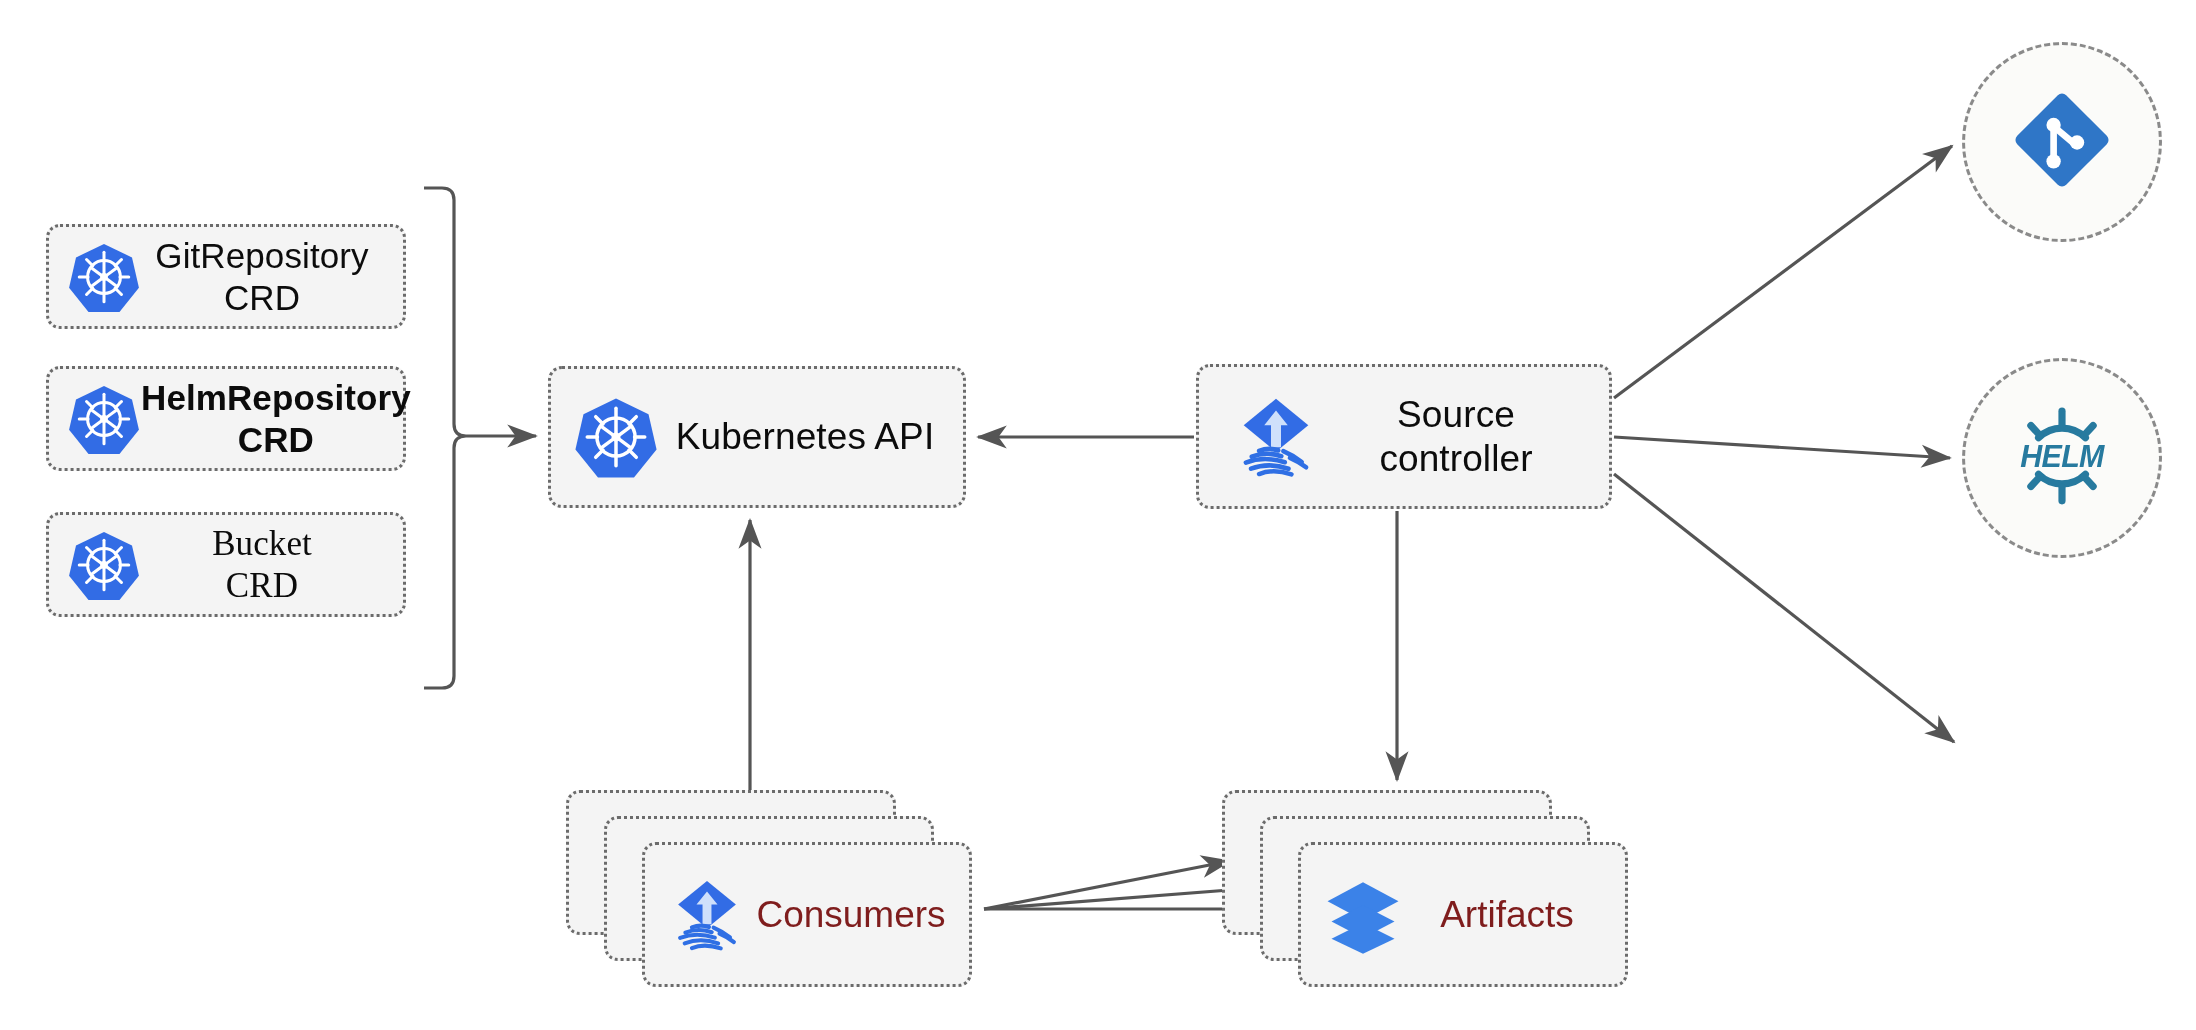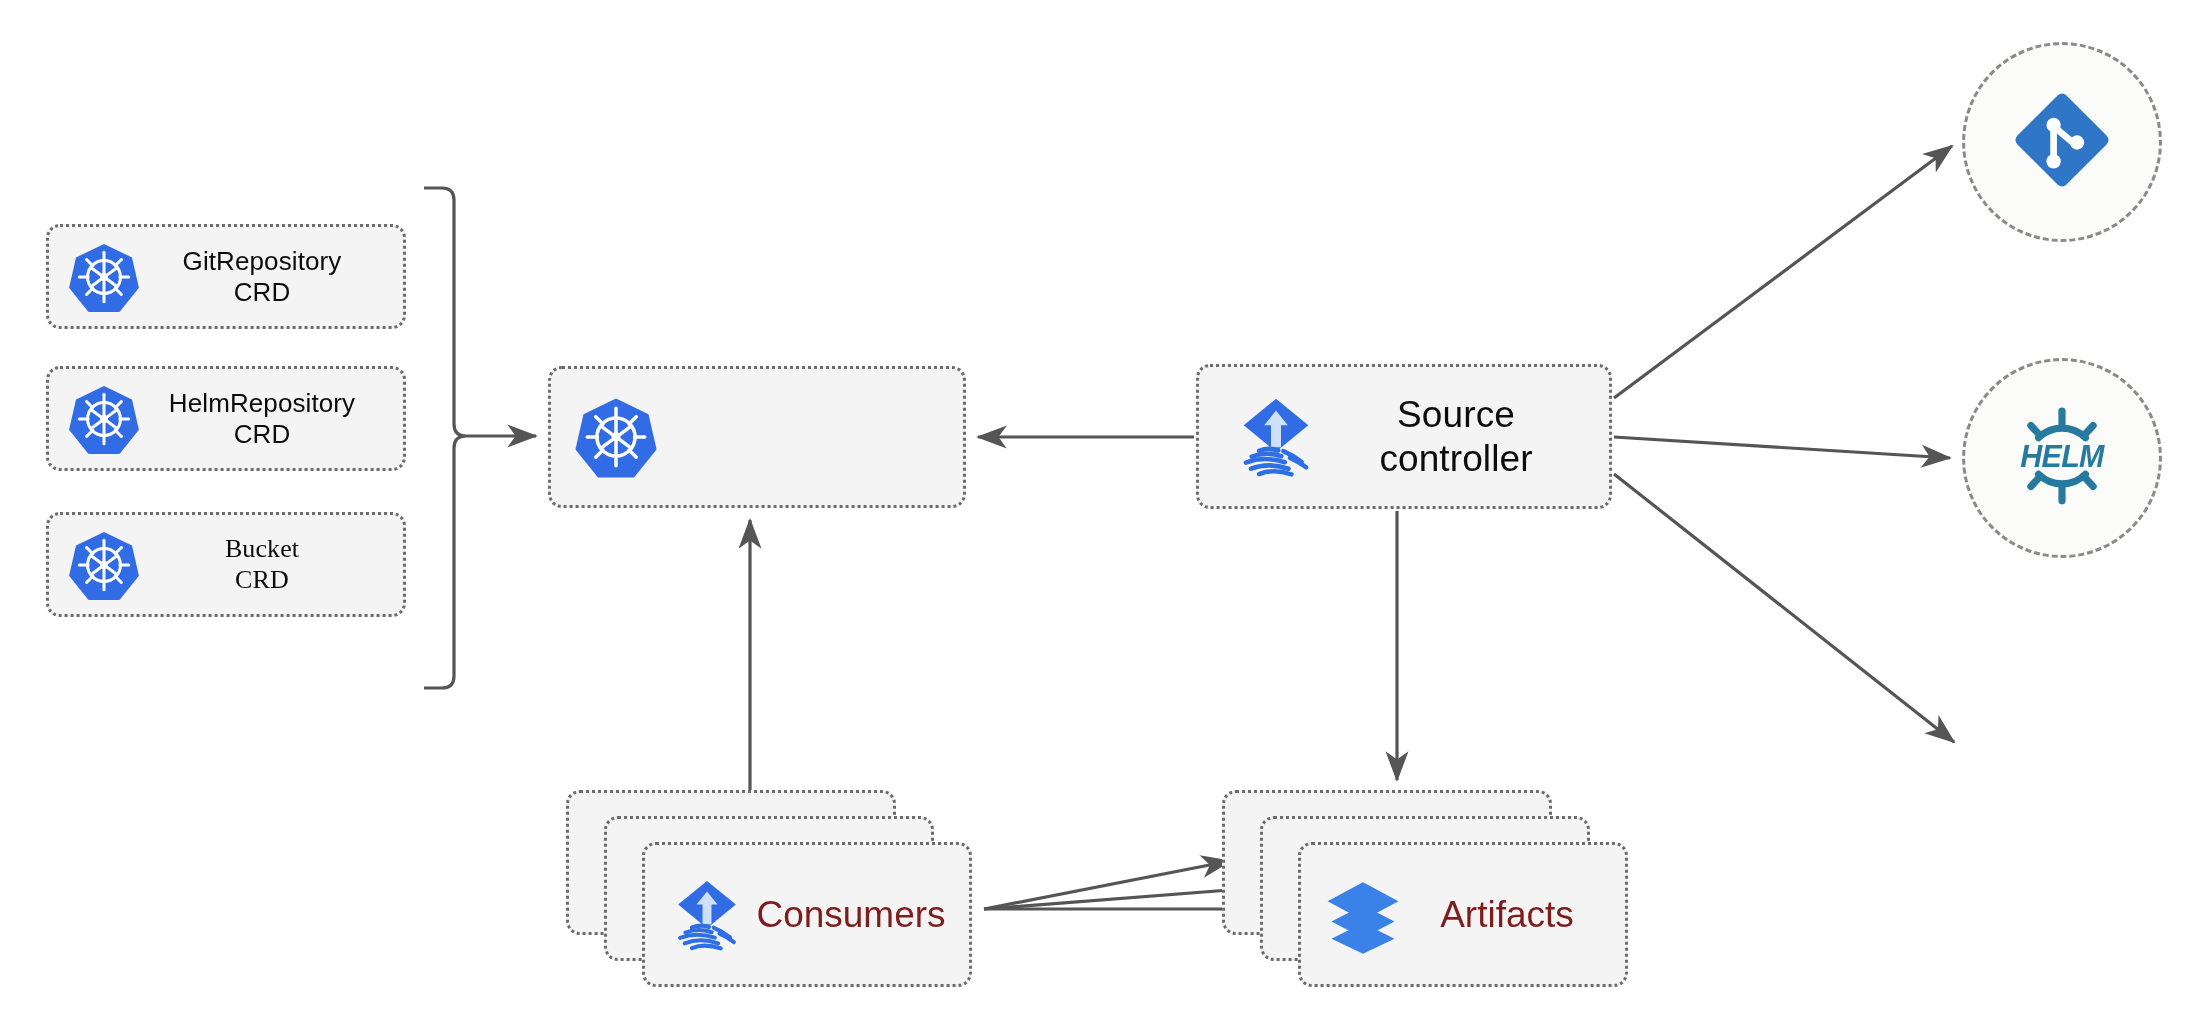--- a/index.html
+++ b/index.html
@@ -23,24 +23,24 @@
   }
   .node .ico{flex:0 0 auto;display:flex;align-items:center;justify-content:center;}
   .node .lbl{
     flex:1 1 auto;text-align:center;color:#0c0c0c;
     line-height:1.18;letter-spacing:.1px;white-space:pre-line;
   }
 
   
   .crd{left:46px;width:360px;height:105px;padding:0 14px 0 18px;}
   .crd .ico{width:74px;height:74px;}
-  .crd .lbl{font-size:26px;padding-right:6px;}
+  .crd .lbl{font-size:35px;padding-right:6px;}
 
   #crd-git{top:224px;}
-  #crd-helm{top:366px;}
+  #crd-helm{top:366px;font-weight:bold;}
   #crd-bucket{top:512px;font-family:Liberation Serif, serif;}
 
   
   #k8s-api{left:548px;top:366px;width:418px;height:142px;padding:0 18px 0 22px;}
   #k8s-api .ico{width:86px;height:86px;}
   #k8s-api .lbl{font-size:37px;padding-left:6px;}
 
   
   #source-controller{left:1196px;top:364px;width:416px;height:145px;padding:0 20px 0 30px;}
   #source-controller .ico{width:94px;height:94px;}
@@ -213,20 +213,21 @@
           <line x1="22.3" y1="41.7" x2="16.9" y2="47.1"></line>
           <line x1="32" y1="18.6" x2="32" y2="28.8"></line>
           <line x1="32" y1="35.4" x2="32" y2="45.4"></line>
           <line x1="21.8" y1="24.6" x2="29.4" y2="30.2"></line>
           <line x1="34.8" y1="33.9" x2="42.3" y2="39.5"></line>
           <line x1="42.3" y1="24.6" x2="34.8" y2="30.2"></line>
           <line x1="29.4" y1="33.9" x2="21.8" y2="39.5"></line>
         </g>
       </svg>
     </span>
+    <span class="lbl">Kubernetes API</span>
   </div>
 
   <div class="node" id="source-controller">
     <span class="ico">
       <svg viewBox="0 0 64 64" width="94" height="94">
         <path d="M32 6 54 24 32 42 10 24Z" fill="#326ce5"></path>
         <path d="M32 14 L40 24 L35.4 24 L35.4 39 L28.6 39 L28.6 24 L24 24Z" fill="#cfe0fb"></path>
         <g stroke="#2f6fe4" stroke-width="3.1" stroke-linecap="round" fill="none">
           <path d="M20.5 41.5 Q27 38.8 33.5 41.2"></path>
           <path d="M15.5 45.4 Q25 41.6 35.6 45.1"></path>

